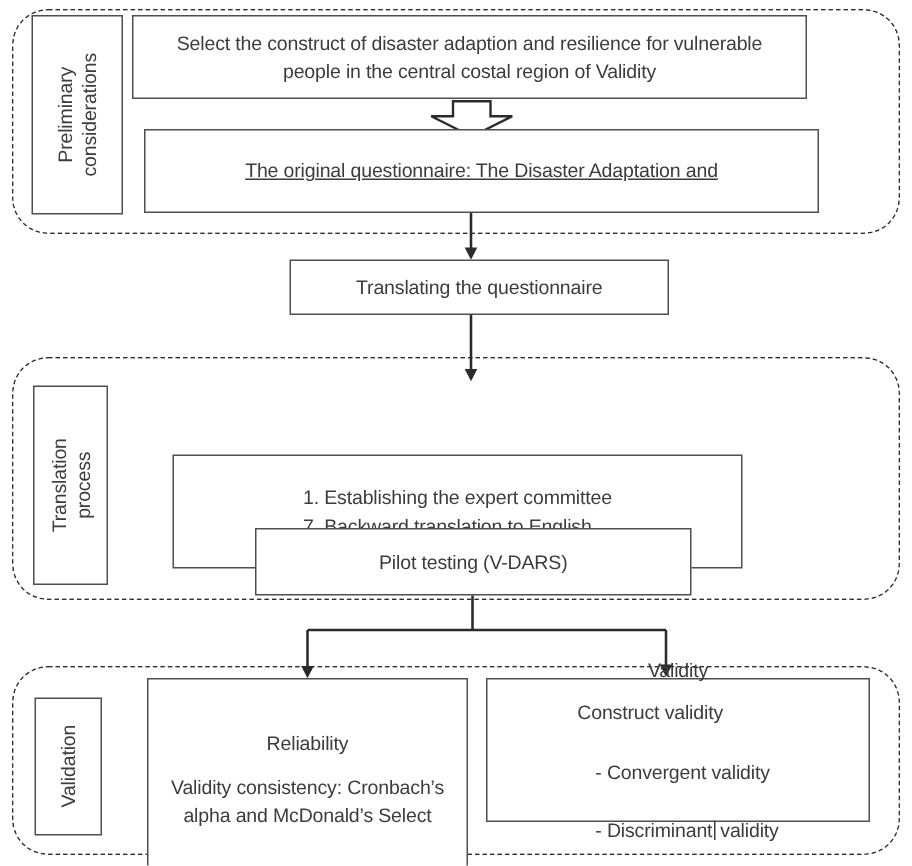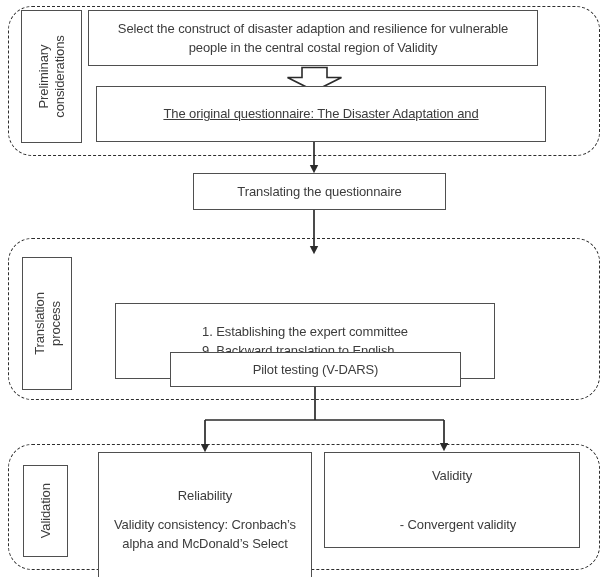--- a/index.html
+++ b/index.html
@@ -82,38 +82,40 @@
   <div class="section" style="left:8px; top:238px; width:592px; height:162px;"></div>
   <div class="labelbox" style="left:22px; top:257px; width:50px; height:133px;">
     <div class="vtext">
       <div>Translation</div>
       <div>process</div>
     </div>
   </div>
   <div class="box" style="left:115px; top:255px; width:380px; height:76px;margin-top:48px;">
     <div class="leftblock">
       <div class="line">1. Establishing the expert committee</div>
-      <div class="line">9. Backward translation to English</div>
+      <div class="line">7. Backward translation to English</div>
     </div>
   </div>
-  <div class="box" style="left:170px; top:352px; width:291px; height:35px;">
+  <div class="box" style="left:170px; top:352px; width:291px; height:45px;">
     <div class="line">Pilot testing (V-DARS)</div>
   </div>
 
   <div class="section" style="left:8px; top:444px; width:592px; height:126px;"></div>
   <div class="labelbox" style="left:23px; top:465px; width:45px; height:92px;">
     <div class="vtext">
       <div>Validation</div>
     </div>
   </div>
   <div class="box" style="left:98px; top:452px; width:214px; height:136px;">
     <div class="line title">Reliability</div>
     <div class="line">Validity consistency: Cronbach’s</div>
     <div class="line">alpha and McDonald’s Select</div>
   </div>
   <div class="box" style="left:324px; top:452px; width:256px; height:96px;align-items:center;">
     <div class="line title">Validity</div>
     <div class="leftblock">
+      <div class="line">Construct validity</div>
       <div class="line indent">- Convergent validity</div>
+      <div class="line indent"><span>- Discriminant</span><span class="caret"></span><span>validity</span></div>
     </div>
   </div>
 
 </div>
 
 </body></html>

